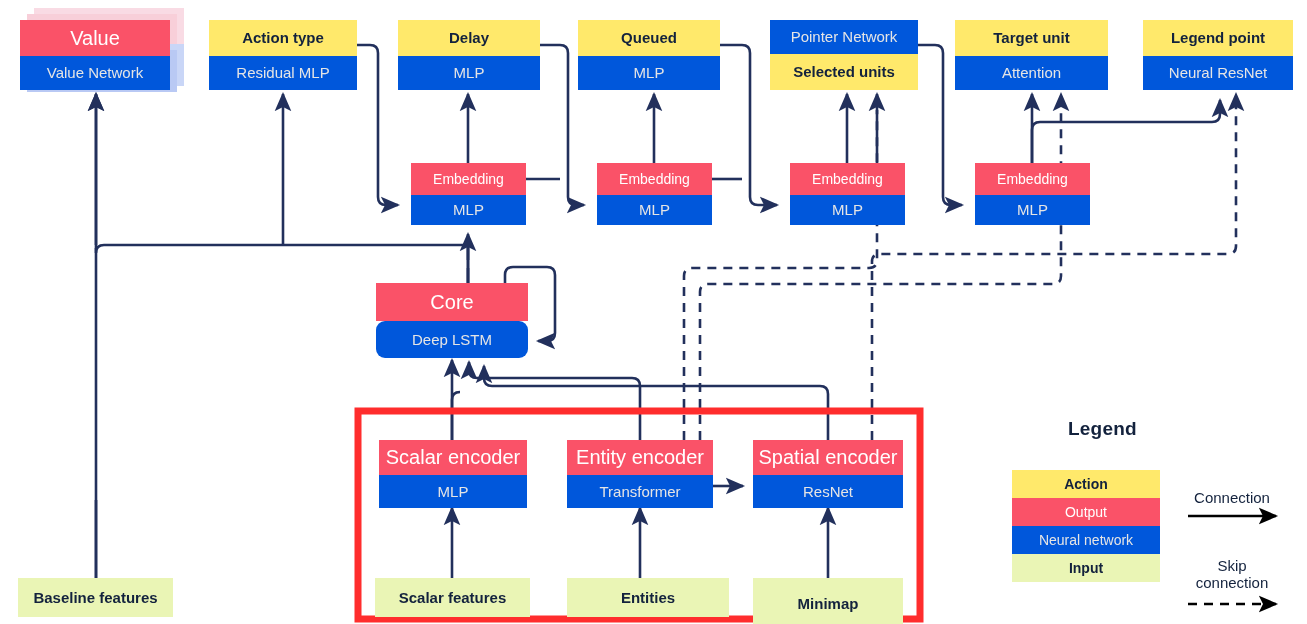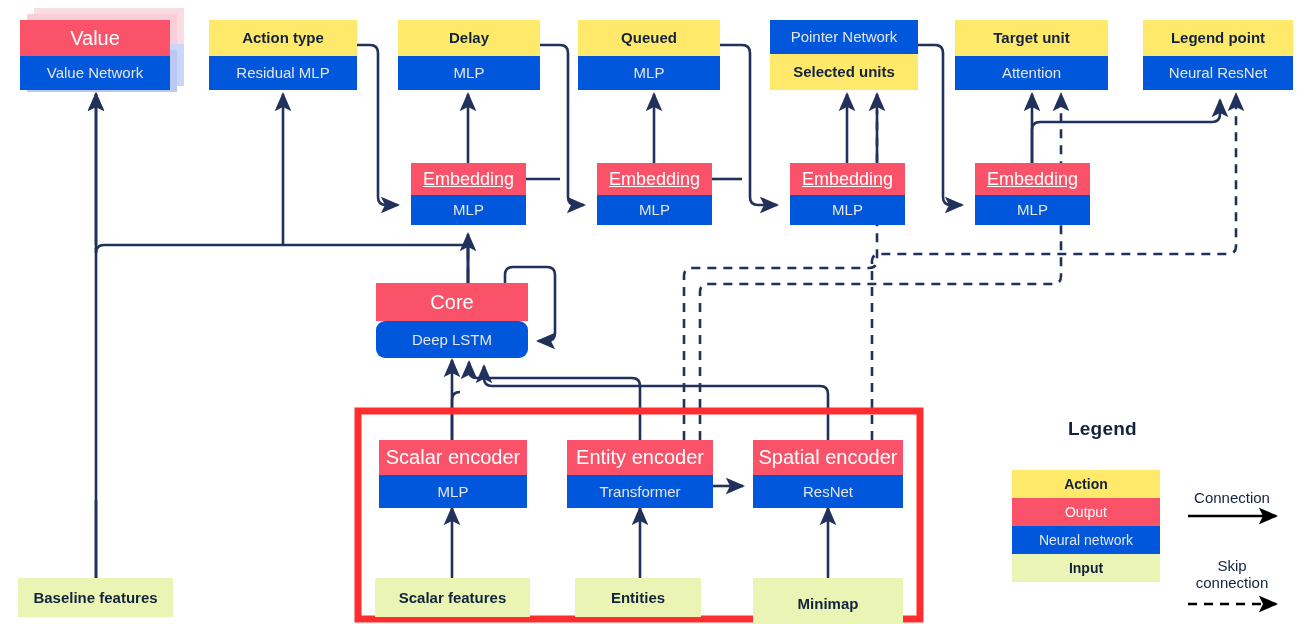--- a/index.html
+++ b/index.html
@@ -6,21 +6,21 @@
   html,body{margin:0;padding:0;background:#ffffff;}
   body{font-family:"Liberation Sans","DejaVu Sans",sans-serif;}
   #stage{position:relative;width:1307px;height:624px;background:#ffffff;overflow:hidden;}
 
   
   .node{position:absolute;box-sizing:border-box;}
   .cell{display:flex;align-items:center;justify-content:center;box-sizing:border-box;
         text-align:center;line-height:1.05;white-space:nowrap;}
   .cell.action{background:#FFE96B;color:#13223d;font-weight:700;font-size:15px;}
   .cell.output{background:#FA5268;color:#ffffff;font-weight:500;font-size:20px;}
-  .cell.output.small{font-size:18px;text-decoration:underline;}
+  .cell.output.small{font-size:14px;}
   .cell.nn{background:#0057DB;color:#e5e5e5;font-weight:500;font-size:15px;text-align:right;}
   .cell.input{background:#EAF5B5;color:#13223d;font-weight:700;font-size:15px;}
 
   
   .stack{position:absolute;box-sizing:border-box;}
   .stack.s1{background:#f8cfd9;}
   .stack.s2{background:#f9dbe4;}
   .stack.b1{background:#b9c9f4;}
   .stack.b2{background:#c9d6f7;}
 
@@ -197,21 +197,21 @@
   </div>
 
   <div class="node" style="left:18px;top:578px;width:155px;height:39px;">
     <div class="cell input" style="height:39px;">Baseline features</div>
   </div>
 
   <div class="node" style="left:375px;top:578px;width:155px;height:39px;">
     <div class="cell input" style="height:39px;">Scalar features</div>
   </div>
 
-  <div class="node" style="left:567px;top:578px;width:126px;height:39px;margin-left:8px;">
+  <div class="node" style="left:567px;top:578px;width:162px;height:39px;">
     <div class="cell input" style="height:39px;">Entities</div>
   </div>
 
   <div class="node" style="left:753px;top:578px;width:150px;height:39px;">
     <div class="cell input" style="height:51px;">Minimap</div>
   </div>
 
   <div id="legend-title">Legend</div>
 
   <div id="legend-stack">

